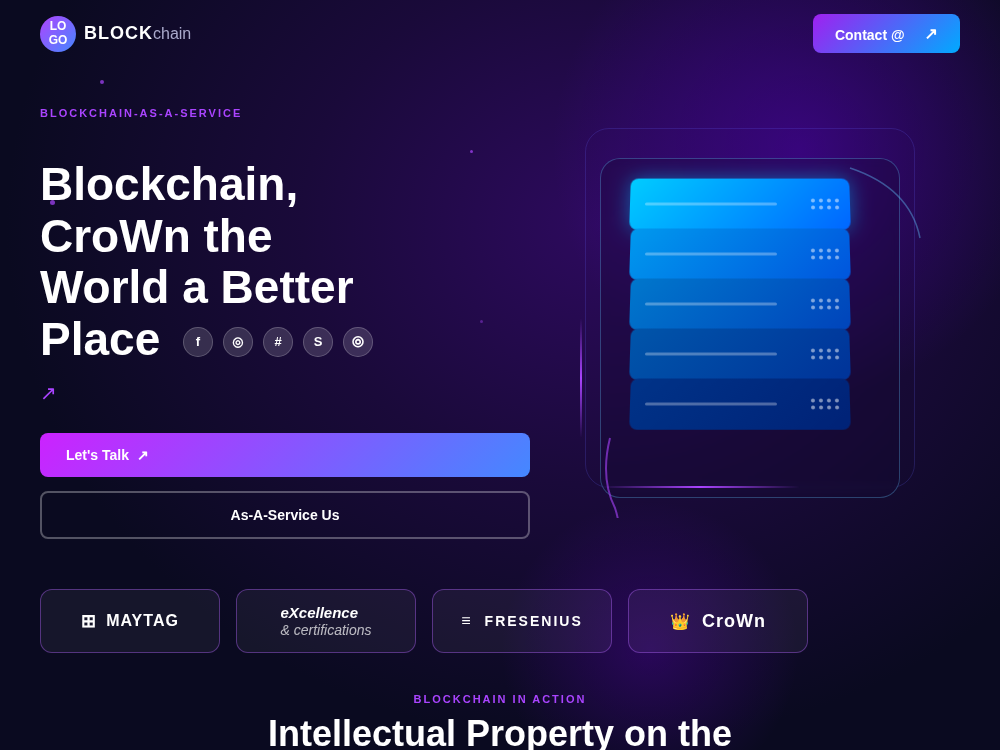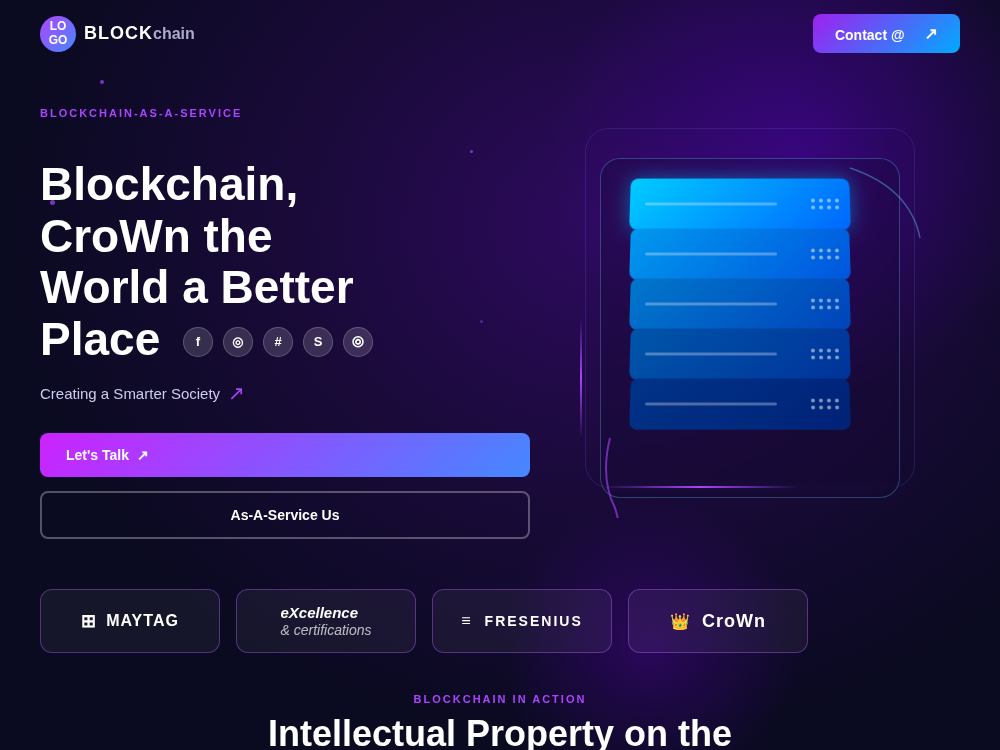--- a/index.html
+++ b/index.html
@@ -375,21 +375,21 @@
 <div class="star-deco" style="width:3px;height:3px;top:150px;left:470px;"></div>
 <div class="star-deco" style="width:5px;height:5px;top:200px;left:50px;"></div>
 <div class="star-deco" style="width:3px;height:3px;top:320px;left:480px;opacity:0.4;"></div>
 
 <nav class="navbar">
   <div class="nav-logo">
     <div class="logo-icon">
       <span style="font-size:12px;text-align:center;line-height:1.1;">LO GO</span>
     </div>
     <span class="brand-name">
-      <span style="font-weight:800;color:white;">BLOCK</span><span style="color:#aaaacc;font-weight:700;font-size:16px;letter-spacing:0;">chain</span>
+      <span style="font-weight:800;color:white;">BLOCK</span><span style="color:#aaaacc;font-weight:400;font-size:16px;letter-spacing:0;">chain</span>
     </span>
   </div>
 
 
   <button class="contact-btn">
     <span>Contact @</span>
     <span style="font-size:16px;">↗</span>
   </button>
 </nav>
 
@@ -403,21 +403,20 @@
       <span>Place</span>
       <span class="social-icons">
         <span class="social-icon">f</span>
         <span class="social-icon">◎</span>
         <span class="social-icon">#</span>
         <span class="social-icon">S</span>
         <span class="social-icon" style="font-size:15px;">⦾</span>
       </span>
     </h1>
     <p class="hero-subtitle">
-      <span>Creating a Smarter Society</span>
       <span class="arrow-curve">↗</span>
     </p>
     <div class="hero-buttons">
       <button class="btn-primary">
         <span>Let's Talk</span>
         <span>↗</span>
       </button>
       <button class="btn-secondary">
         <span>As-A-Service Us</span>
       </button>

